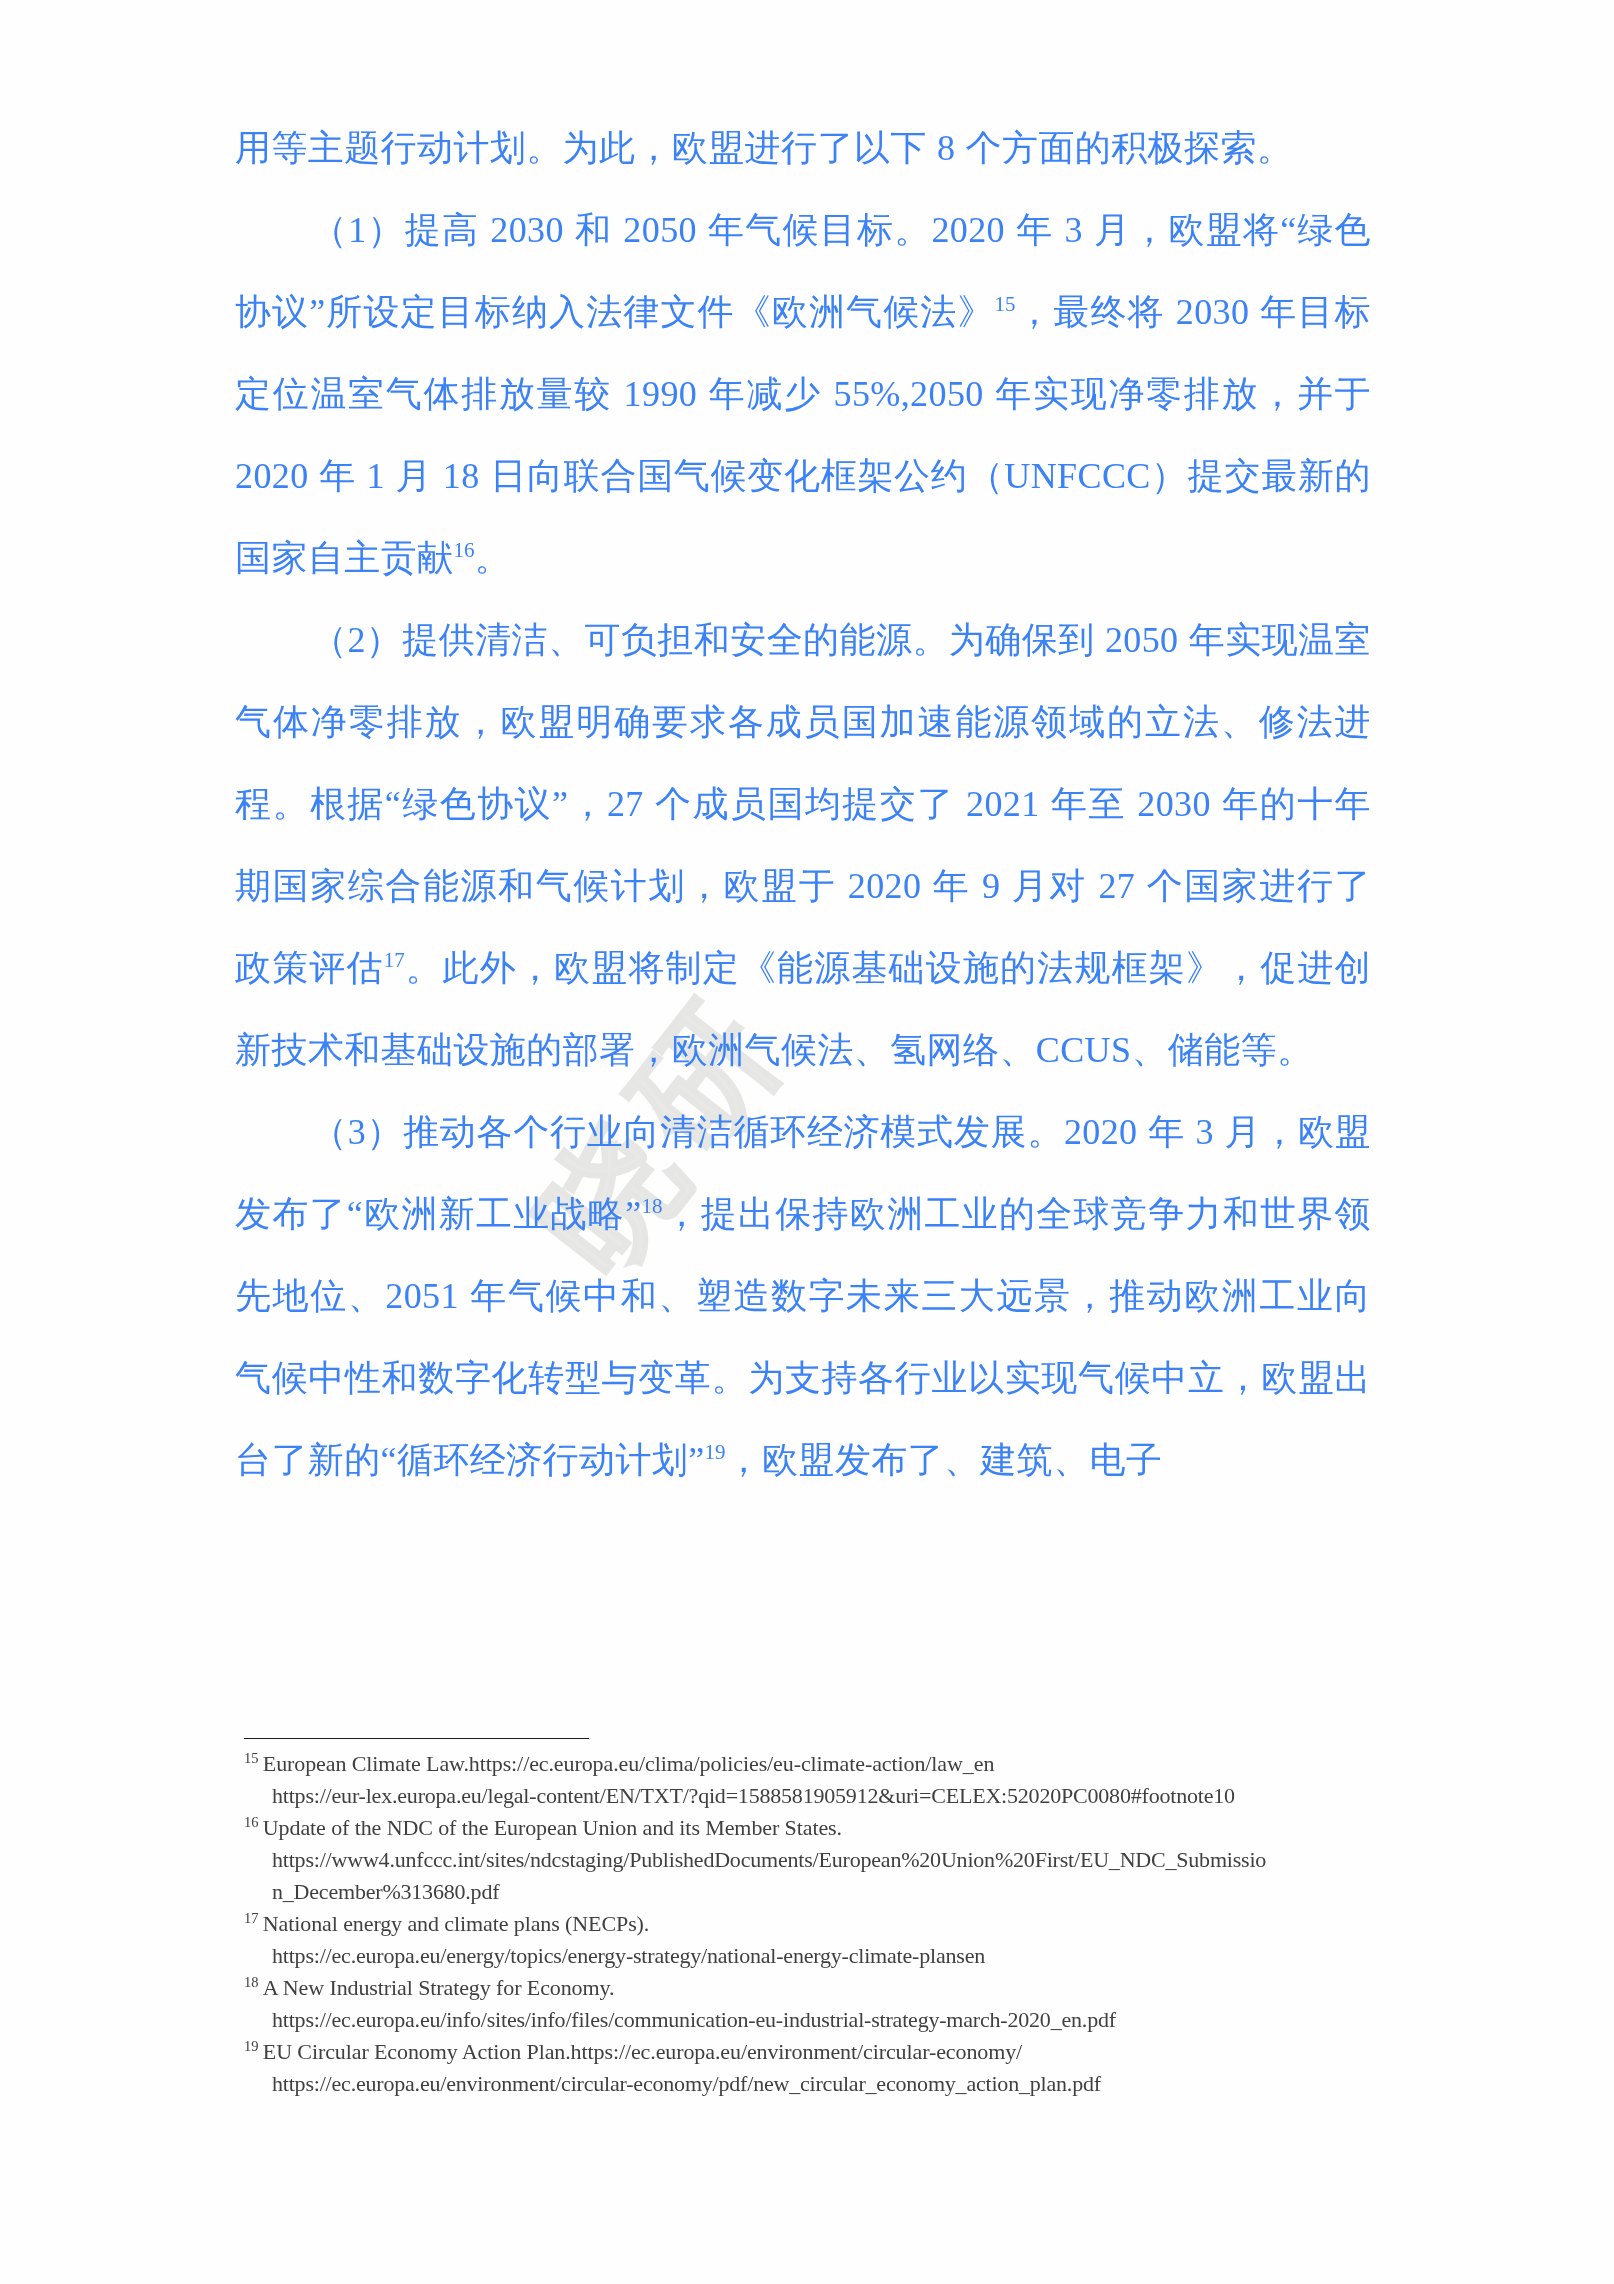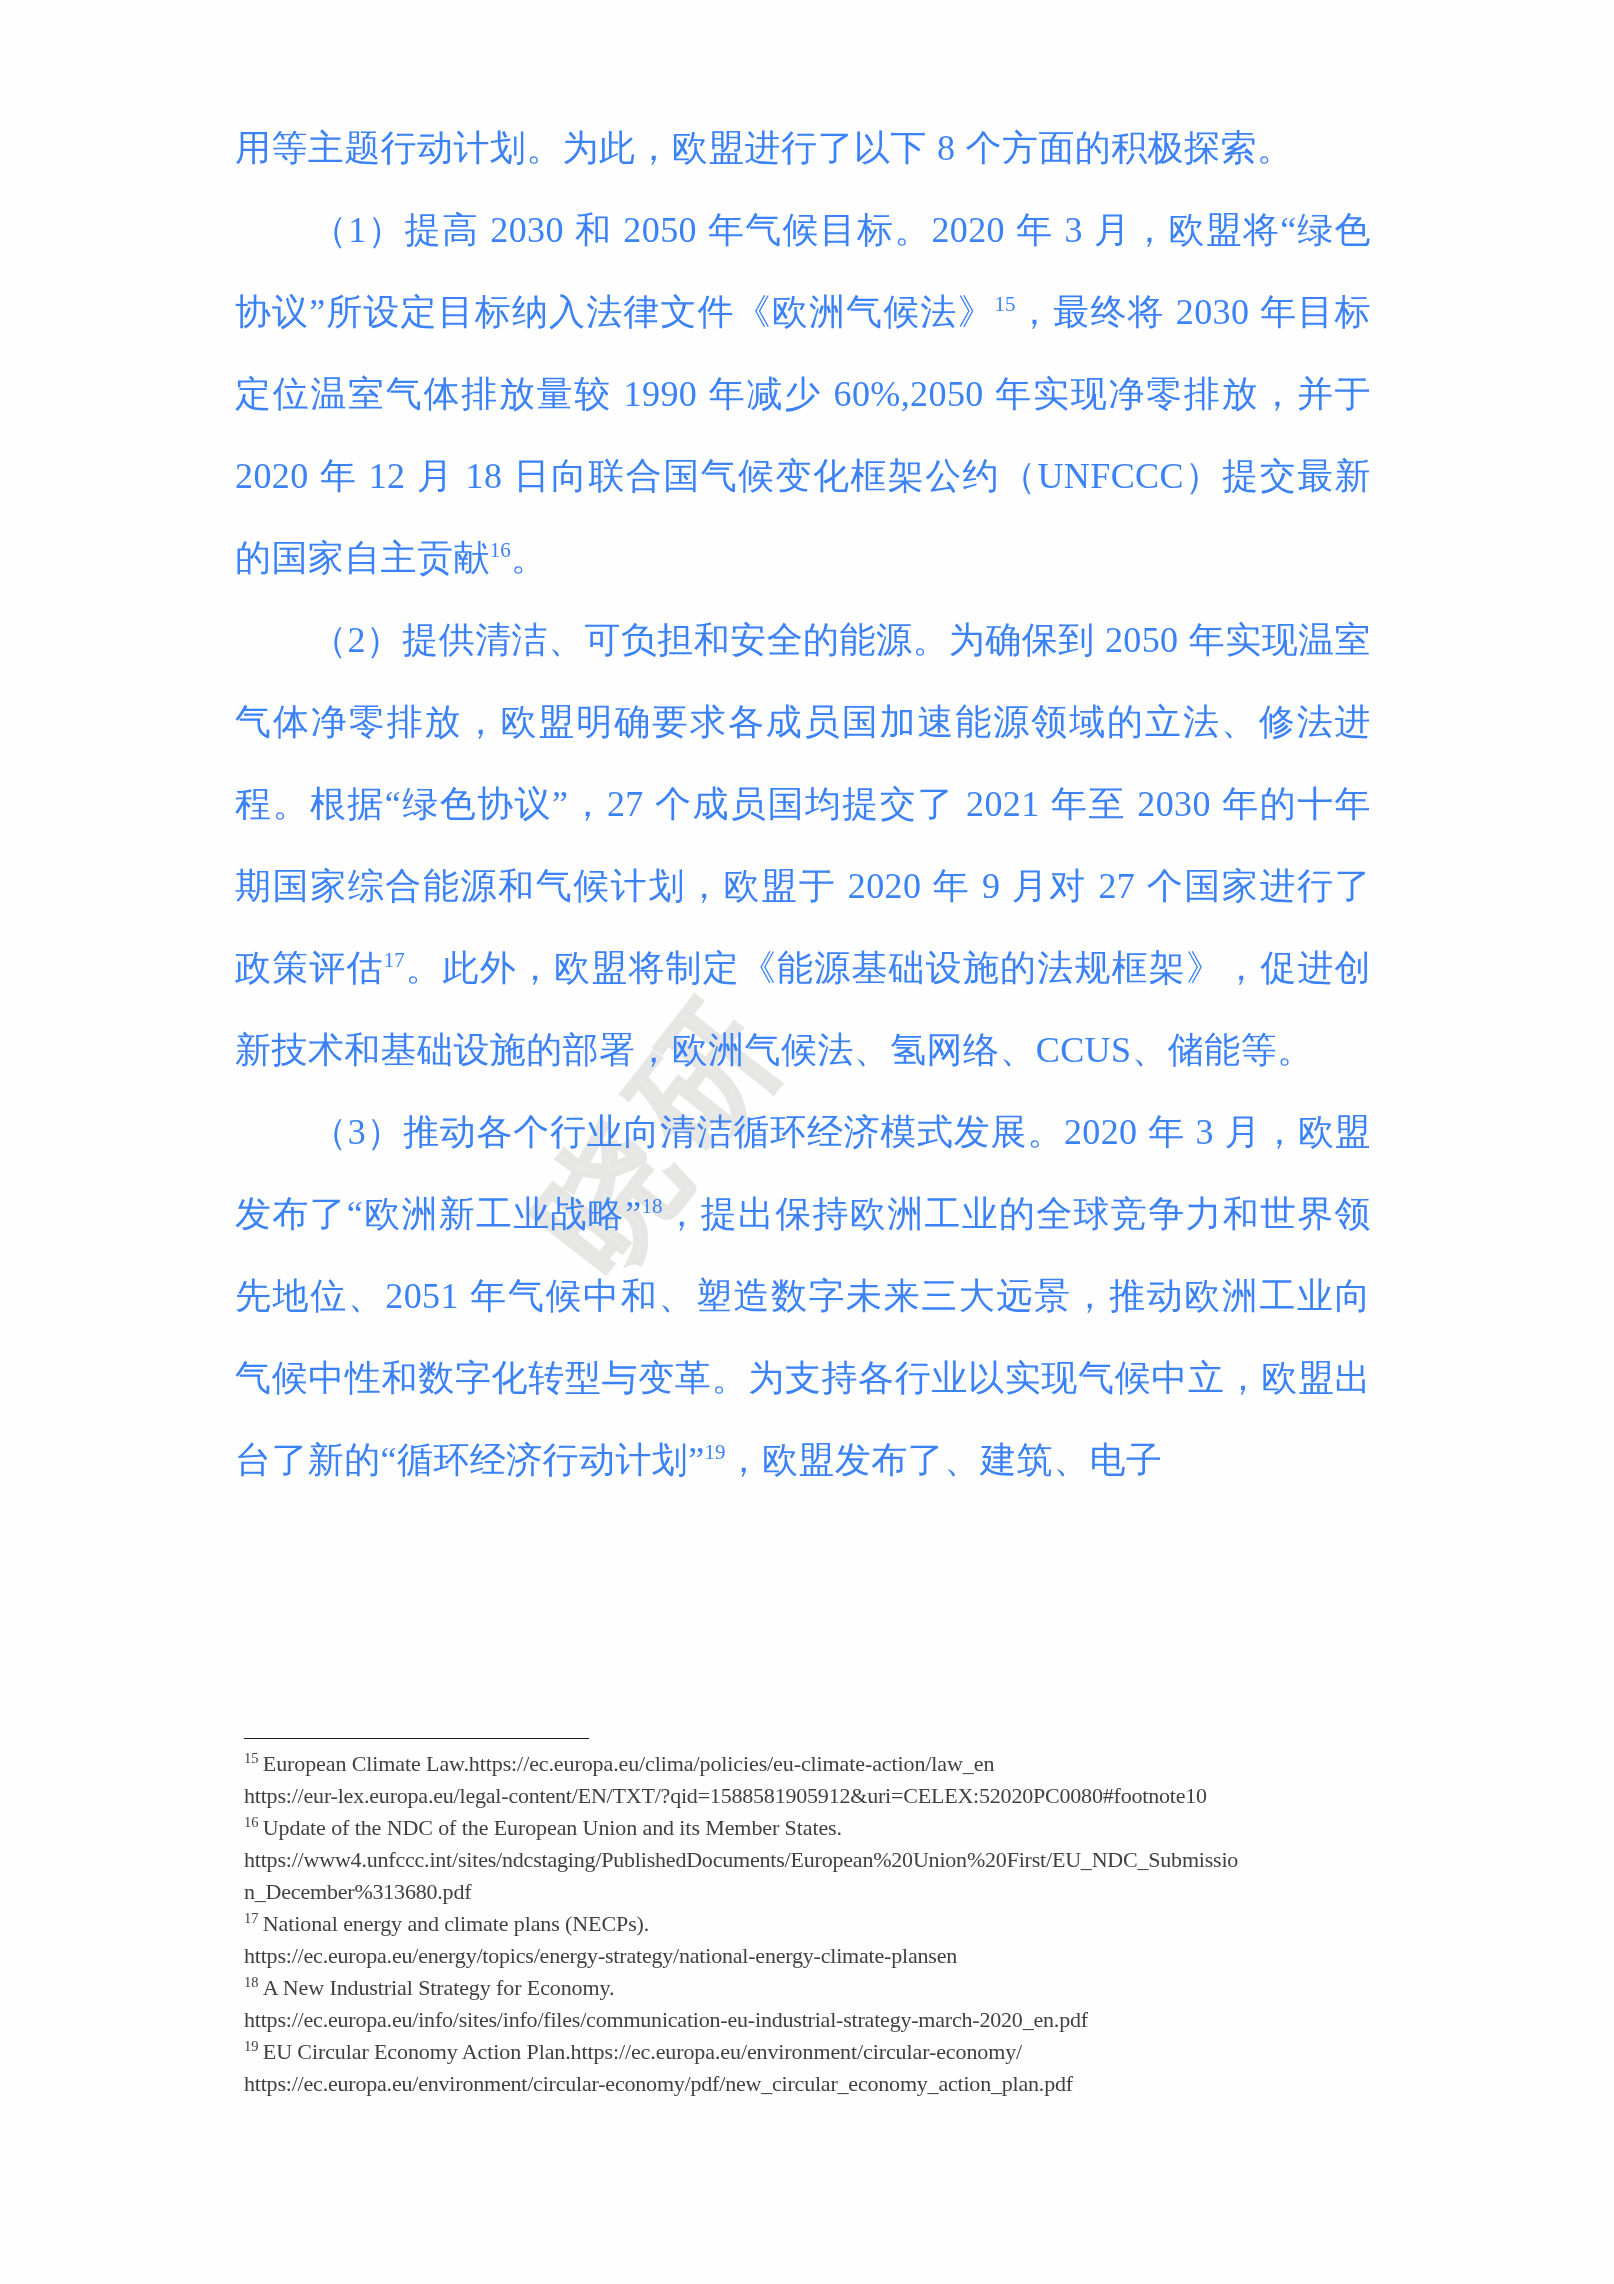--- a/index.html
+++ b/index.html
@@ -100,34 +100,35 @@
     letter-spacing: -0.1px;
   }
   .fn-line .marker {
     font-size: 14.5px;
     vertical-align: super;
     line-height: 0;
     margin-right: 4.5px;
   }
   .fn-line.url {
     letter-spacing: -0.2px;
+    margin-left: 28px;
   }
 </style>
 </head>
 <body>
 
 <div class="page">
 
   <div class="watermark">
     <div class="watermark-text">晓研</div>
   </div>
 
   <div class="body-block" id="body-block">
       <p class="para"><span>用等主题行动计划。为此，欧盟进行了以下 8 个方面的积极探索。</span></p>
-      <p class="para indent"><span>（1）提高 2030 和 2050 年气候目标。2020 年 3 月，欧盟将“绿色协议”所设定目标纳入法律文件《欧洲气候法》</span><sup class="fn">15</sup><span>，最终将 2030 年目标定位温室气体排放量较 1990 年减少 60%,2050 年实现净零排放，并于 2020 年 12 月 18 日向联合国气候变化框架公约（UNFCCC）提交最新的国家自主贡献</span><sup class="fn">16</sup><span>。</span></p>
+      <p class="para indent"><span>（1）提高 2030 和 2050 年气候目标。2020 年 3 月，欧盟将“绿色协议”所设定目标纳入法律文件《欧洲气候法》</span><sup class="fn">15</sup><span>，最终将 2030 年目标定位温室气体排放量较 1990 年减少 55%,2050 年实现净零排放，并于 2020 年 1 月 18 日向联合国气候变化框架公约（UNFCCC）提交最新的国家自主贡献</span><sup class="fn">16</sup><span>。</span></p>
       <p class="para indent"><span>（2）提供清洁、可负担和安全的能源。为确保到 2050 年实现温室气体净零排放，欧盟明确要求各成员国加速能源领域的立法、修法进程。根据“绿色协议”，27 个成员国均提交了 2021 年至 2030 年的十年期国家综合能源和气候计划，欧盟于 2020 年 9 月对 27 个国家进行了政策评估</span><sup class="fn">17</sup><span>。此外，欧盟将制定《能源基础设施的法规框架》，促进创新技术和基础设施的部署，欧洲气候法、氢网络、CCUS、储能等。</span></p>
       <p class="para indent"><span>（3）推动各个行业向清洁循环经济模式发展。2020 年 3 月，欧盟发布了“欧洲新工业战略”</span><sup class="fn">18</sup><span>，提出保持欧洲工业的全球竞争力和世界领先地位、2051 年气候中和、塑造数字未来三大远景，推动欧洲工业向气候中性和数字化转型与变革。为支持各行业以实现气候中立，欧盟出台了新的“循环经济行动计划”</span><sup class="fn">19</sup><span>，欧盟发布了、建筑、电子</span></p>
     </div>
 
   <div class="footnotes">
     <div class="fn-rule"></div>
     <div id="footnote-list">
         <div class="fn-line"><span class="marker">15</span><span>European Climate Law.https://ec.europa.eu/clima/policies/eu-climate-action/law_en</span></div>
         <div class="fn-line url"><span>https://eur-lex.europa.eu/legal-content/EN/TXT/?qid=1588581905912&amp;uri=CELEX:52020PC0080#footnote10</span></div>
         <div class="fn-line"><span class="marker">16</span><span>Update of the NDC of the European Union and its Member States.</span></div>

